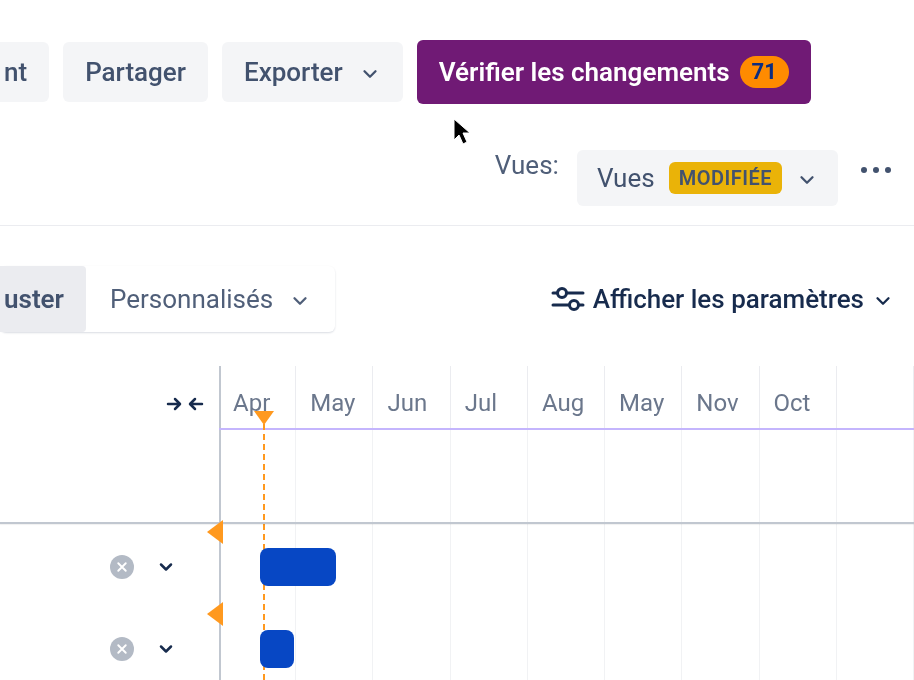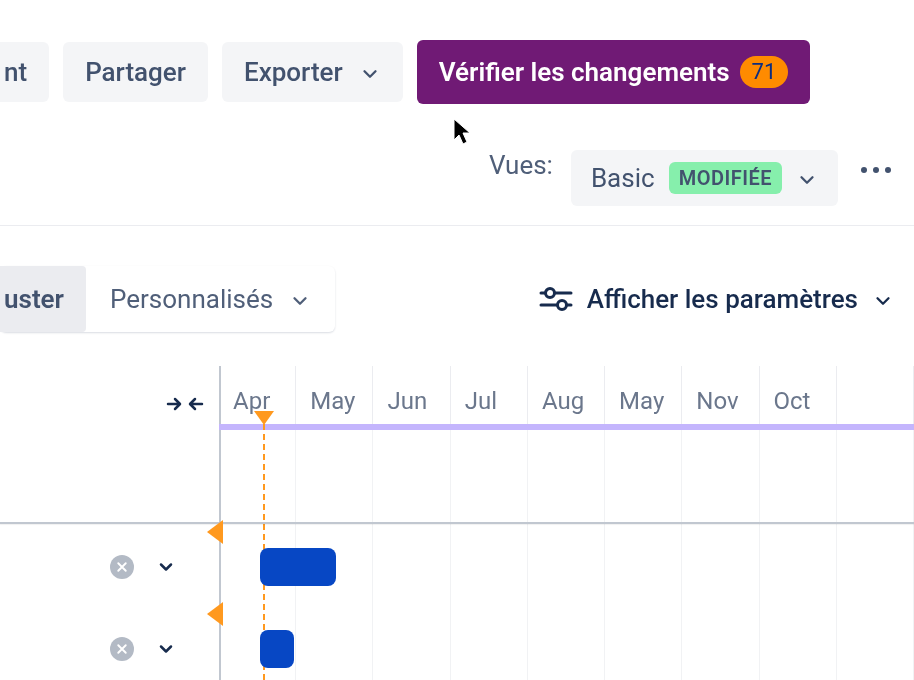--- a/index.html
+++ b/index.html
@@ -58,21 +58,21 @@
     height: 64px;
     display: flex;
     align-items: center;
     padding: 0 22px;
     gap: 10px;
     cursor: pointer;
   }
   .badge-orange {
     background: #ff8b00;
     color: #0c2d80;
-    font-weight: 400;
+    font-weight: 700;
     font-size: 22px;
     border-radius: 16px;
     padding: 2px 12px;
     line-height: 1.3;
   }
 
   
   .toolbar-row2 {
     position: absolute;
     top: 150px;
@@ -88,21 +88,21 @@
     border-radius: 6px;
     height: 56px;
     display: flex;
     align-items: center;
     gap: 14px;
     padding: 0 20px;
     cursor: pointer;
     color: #42526E;
   }
   .pill-modified {
-    background: #86efac;
+    background: #eab308;
     color: #42526E;
     font-size: 20px;
     font-weight: 600;
     letter-spacing: 0.5px;
     border-radius: 6px;
     padding: 4px 10px;
   }
   .more-icon {
     width: 40px; height: 40px;
     display: flex; align-items: center; justify-content: center;
@@ -155,21 +155,21 @@
   .chip-group {
     display: flex;
     border-radius: 6px;
     box-shadow: 0 1px 2px rgba(9,30,66,0.15);
   }
 
   .show-params {
     margin-left: auto;
     display: flex;
     align-items: center;
-    gap: 14px;
+    gap: 8px;
     font-size: 26px;
     font-weight: 500;
     color: #172B4D;
     cursor: pointer;
   }
   .sliders-icon { width: 34px; height: 28px; }
   .sliders-icon svg { width: 100%; height: 100%; }
 
   
   .timeline {
@@ -193,21 +193,21 @@
     top: 0; bottom: 0;
     left: 219px;
     width: 2px;
     background: #C1C7D0;
   }
   .tl-header {
     position: absolute;
     top: 0; left: 219px; right: 0;
     height: 64px;
     display: flex;
-    border-bottom: 6px solid #c4b5fd;
+    border-bottom: 2px solid #c4b5fd;
   }
   .tl-month {
     width: 84px;
     border-right: 1px solid #ebecf0;
     color: #6B778C;
     font-size: 24px;
     display: flex;
     align-items: center;
     padding-top: 12px;
     padding-left: 14px;
@@ -337,21 +337,21 @@
 
 <div class="fake-cursor">
   <svg viewBox="0 0 20 28">
       <path d="M1 1 L1 22 L6 17 L10 26 L14 24 L10 15 L17 15 Z" fill="#000" stroke="#fff" stroke-width="1"></path>
     </svg>
 </div>
 
 <div class="toolbar-row2">
   <span class="views-label">Vues:</span>
   <div class="view-select">
-    <span>Basic</span>
+    <span>Vues</span>
     <span class="pill-modified">MODIFIÉE</span>
     <span class="chevron-down">
       <svg viewBox="0 0 24 24">
           <path d="M6 9l6 6 6-6" fill="none" stroke="#42526E" stroke-width="2.5" stroke-linecap="round" stroke-linejoin="round"></path>
         </svg>
     </span>
   </div>
   <div class="more-icon">
     <span></span>
       <span></span>

